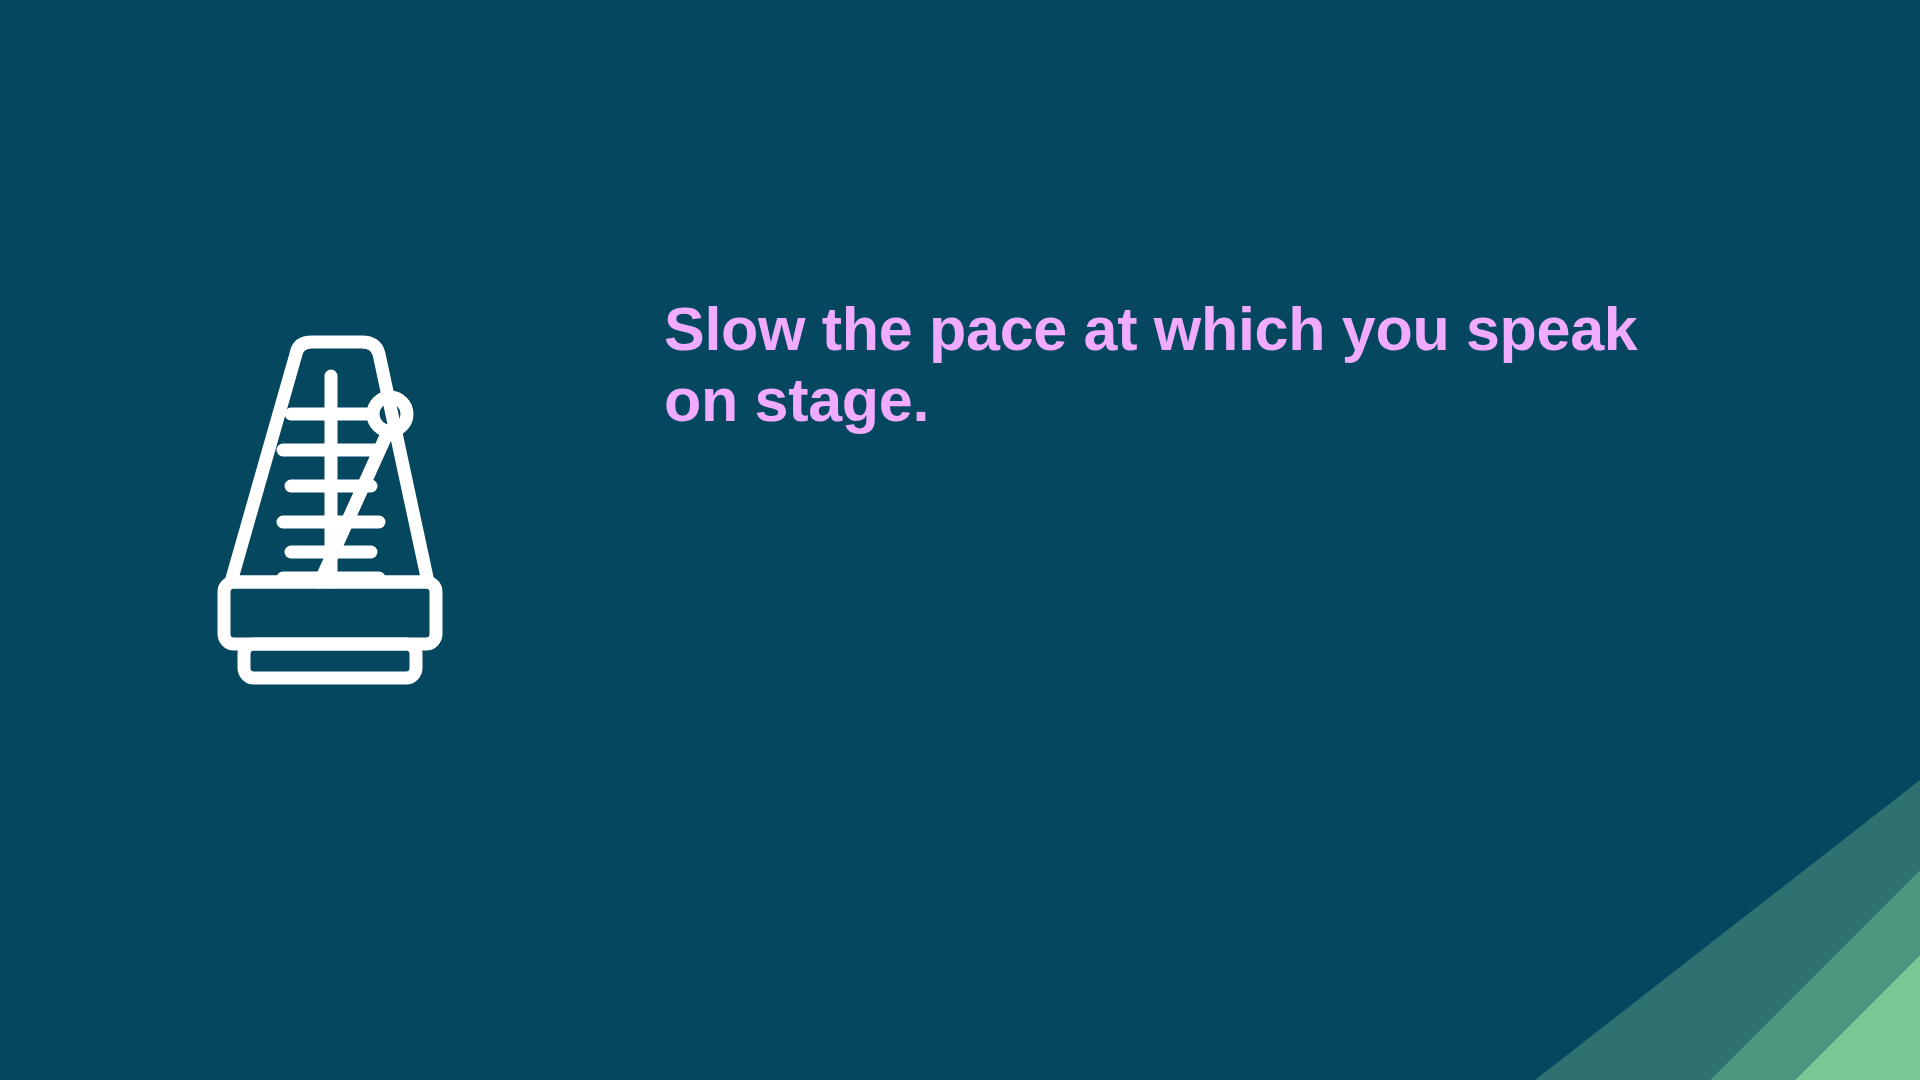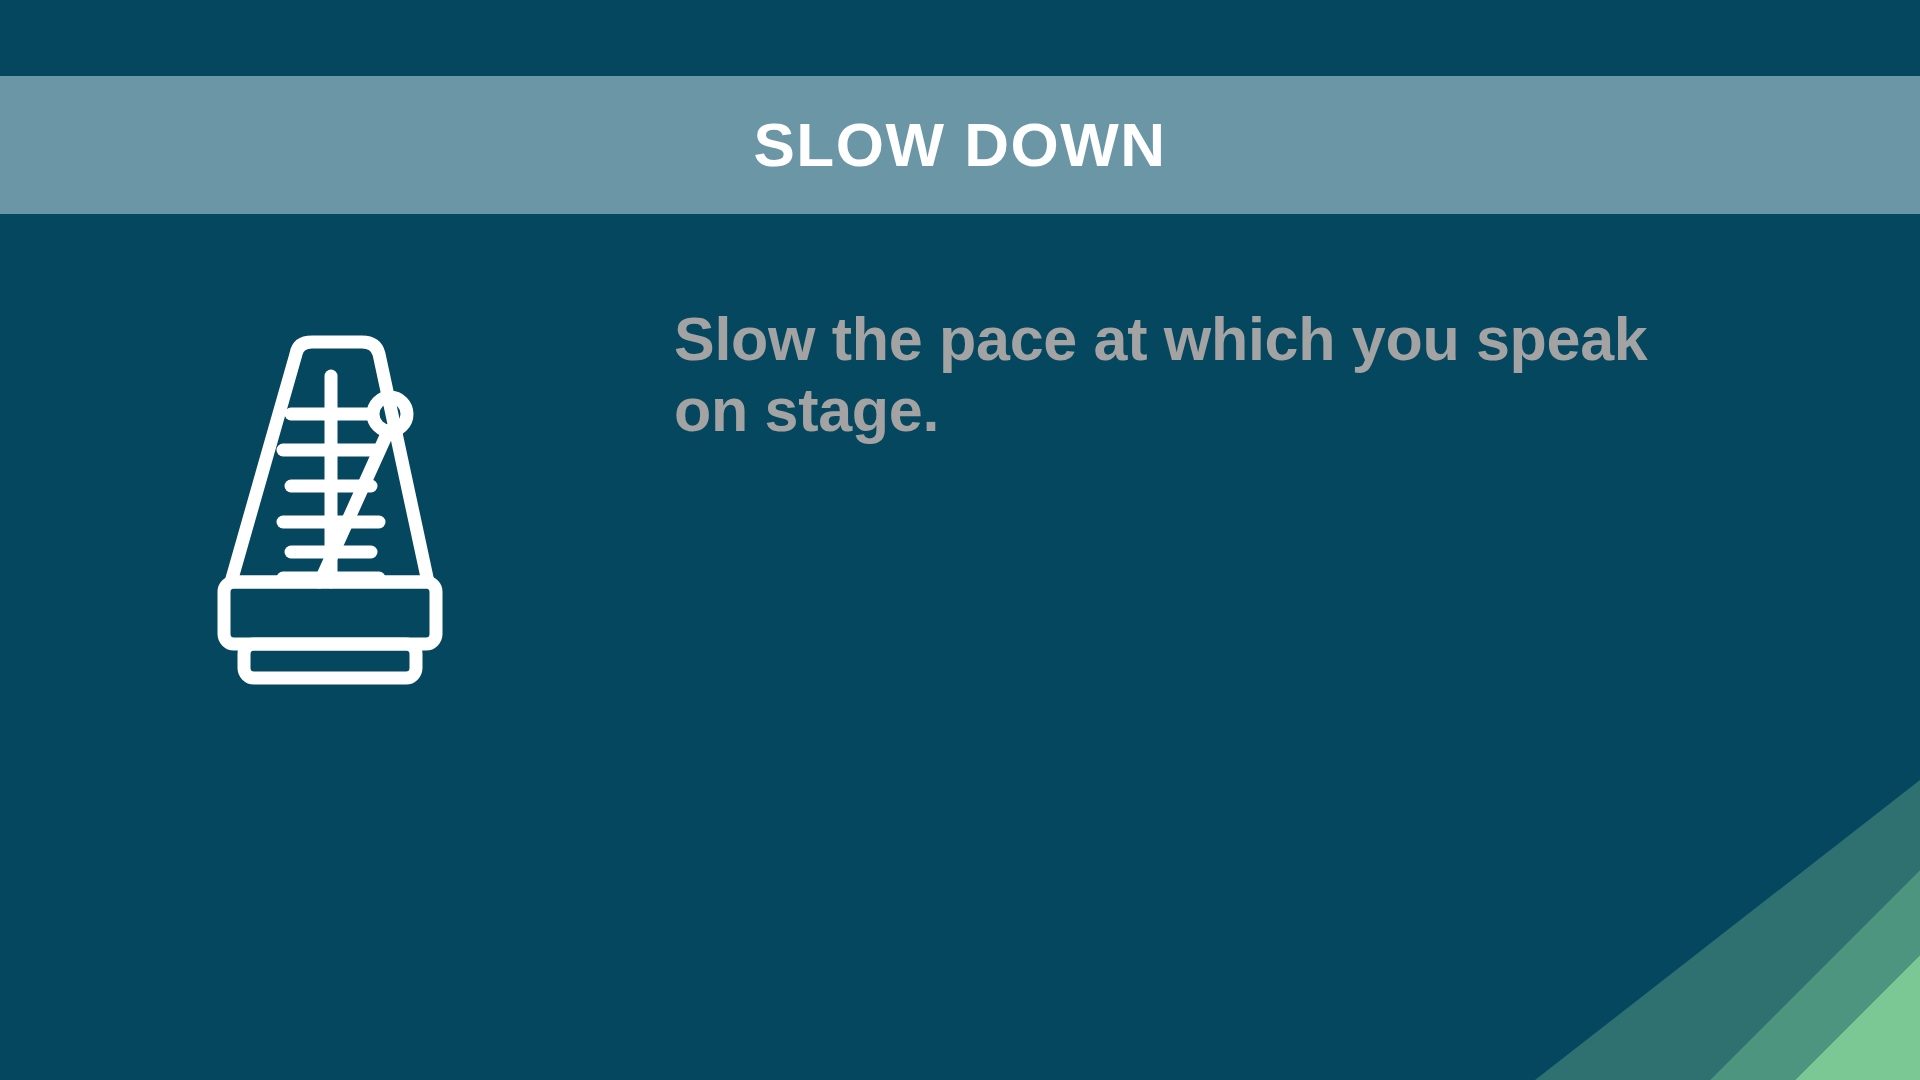--- a/index.html
+++ b/index.html
@@ -79,48 +79,45 @@
     display: block;
   }
 
   #text-column {
     flex: 1 1 auto;
     padding-top: 76px;
     padding-right: 120px;
     box-sizing: border-box;
   }
   .body-paragraph {
-    color: #a3a3a3;
+    color: #f0abfc;
     font-size: 61px;
     font-weight: 700;
     line-height: 1.17;
-    margin: 14px;
+    margin: 4px;
     letter-spacing: -0.3px;
     max-width: 1020px;
   }
   .body-paragraph + .body-paragraph {
     margin-top: 86px;
   }
 </style>
 </head>
 <body>
 
 <div id="slide">
 
   <div id="corner-decor">
     <svg viewBox="0 0 620 420" preserveAspectRatio="none">
       <polygon points="620,120 620,210 410,420 235,420" fill="#2f7071"></polygon>
       <polygon points="620,210 620,295 495,420 410,420" fill="#4e9580"></polygon>
       <polygon points="620,295 620,420 495,420" fill="#7cc894"></polygon>
     </svg>
   </div>
 
-  <div id="header-band">
-    <h1 id="slide-title">SLOW DOWN</h1>
-  </div>
 
   <div id="content">
 
     <div id="icon-column">
       <svg id="metronome-icon" viewBox="0 0 260 420" fill="none" stroke="#ffffff" stroke-width="13" stroke-linecap="round" stroke-linejoin="round">
 
         <path d="M 96 40 Q 98 28 112 28 L 162 28 Q 176 28 179 40 L 228 268 L 31 268 Z"></path>
 
         <rect x="24" y="268" width="212" height="62" rx="10"></rect>
 

